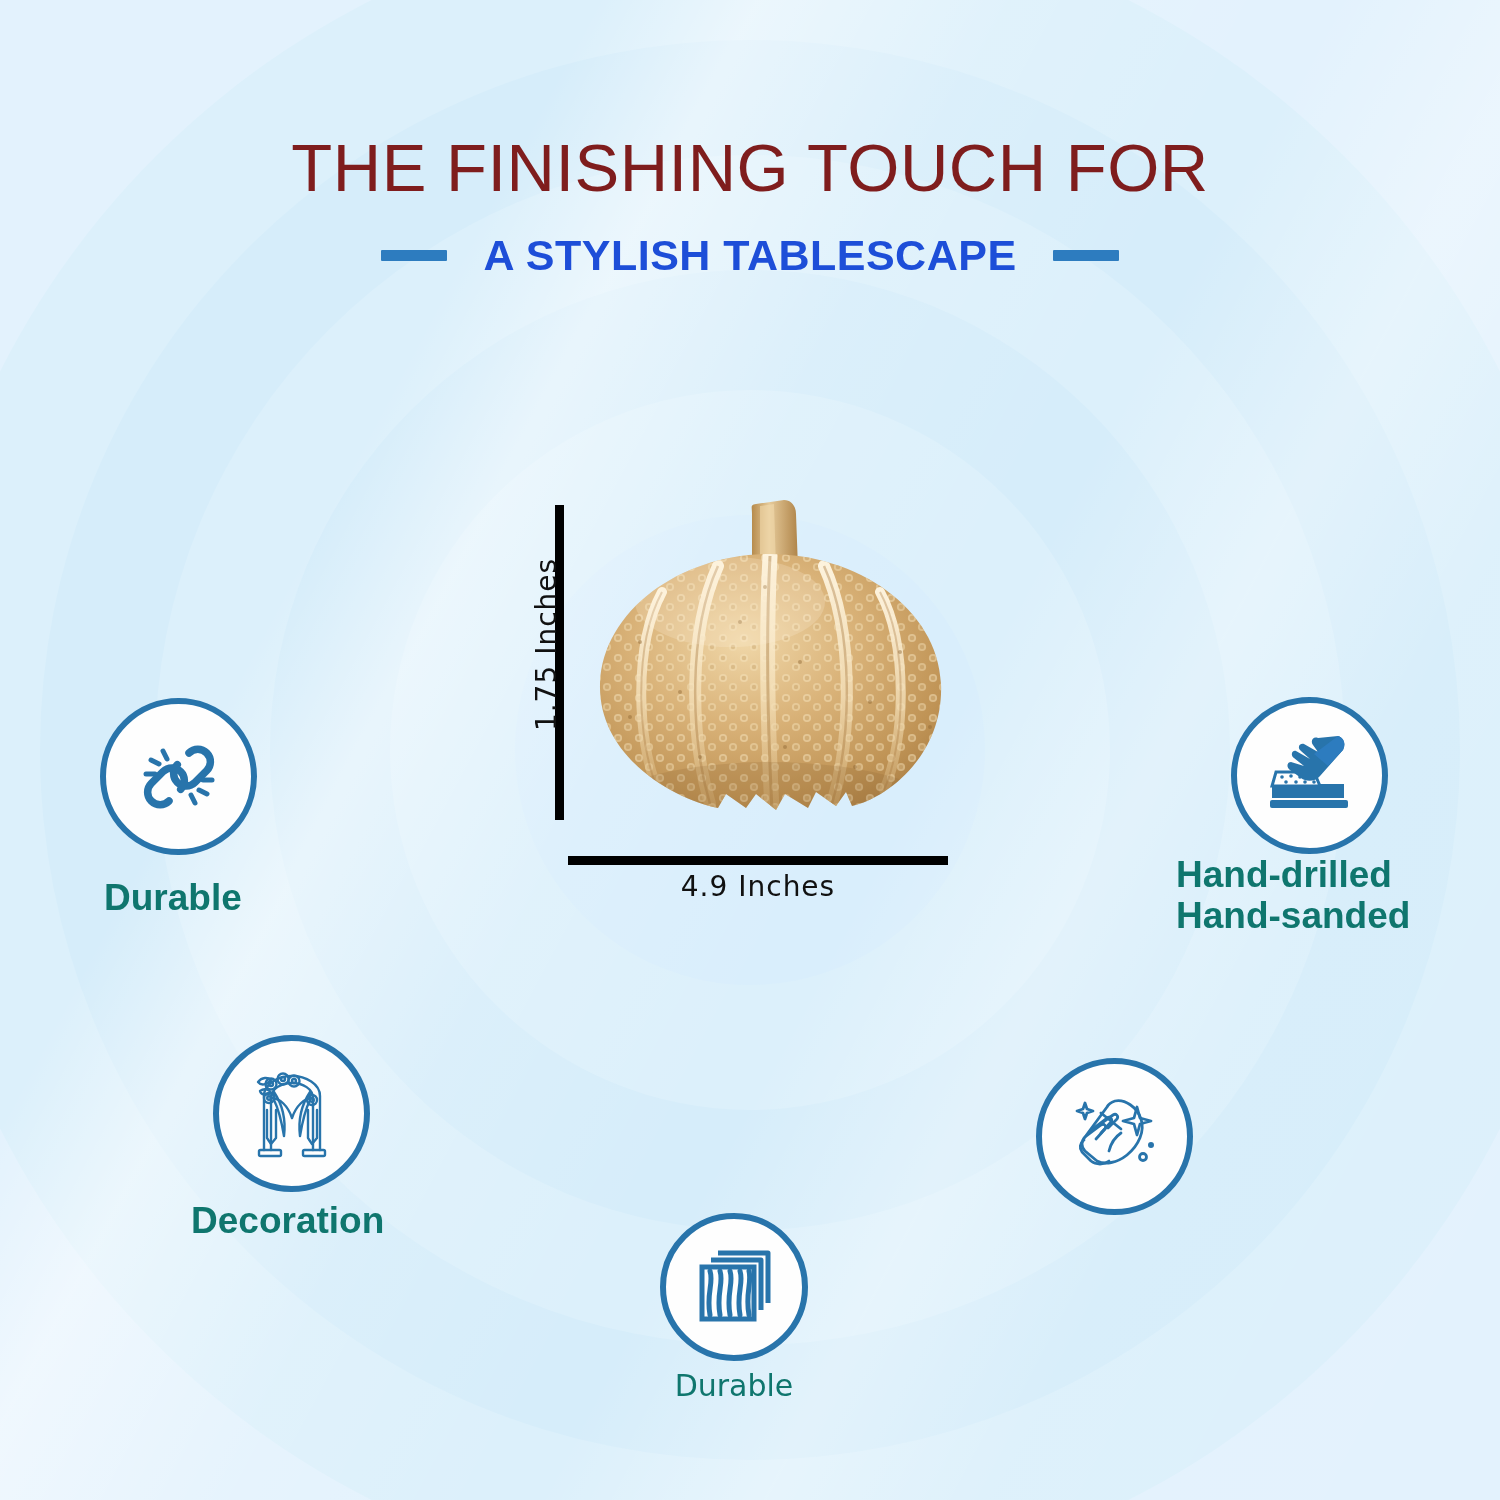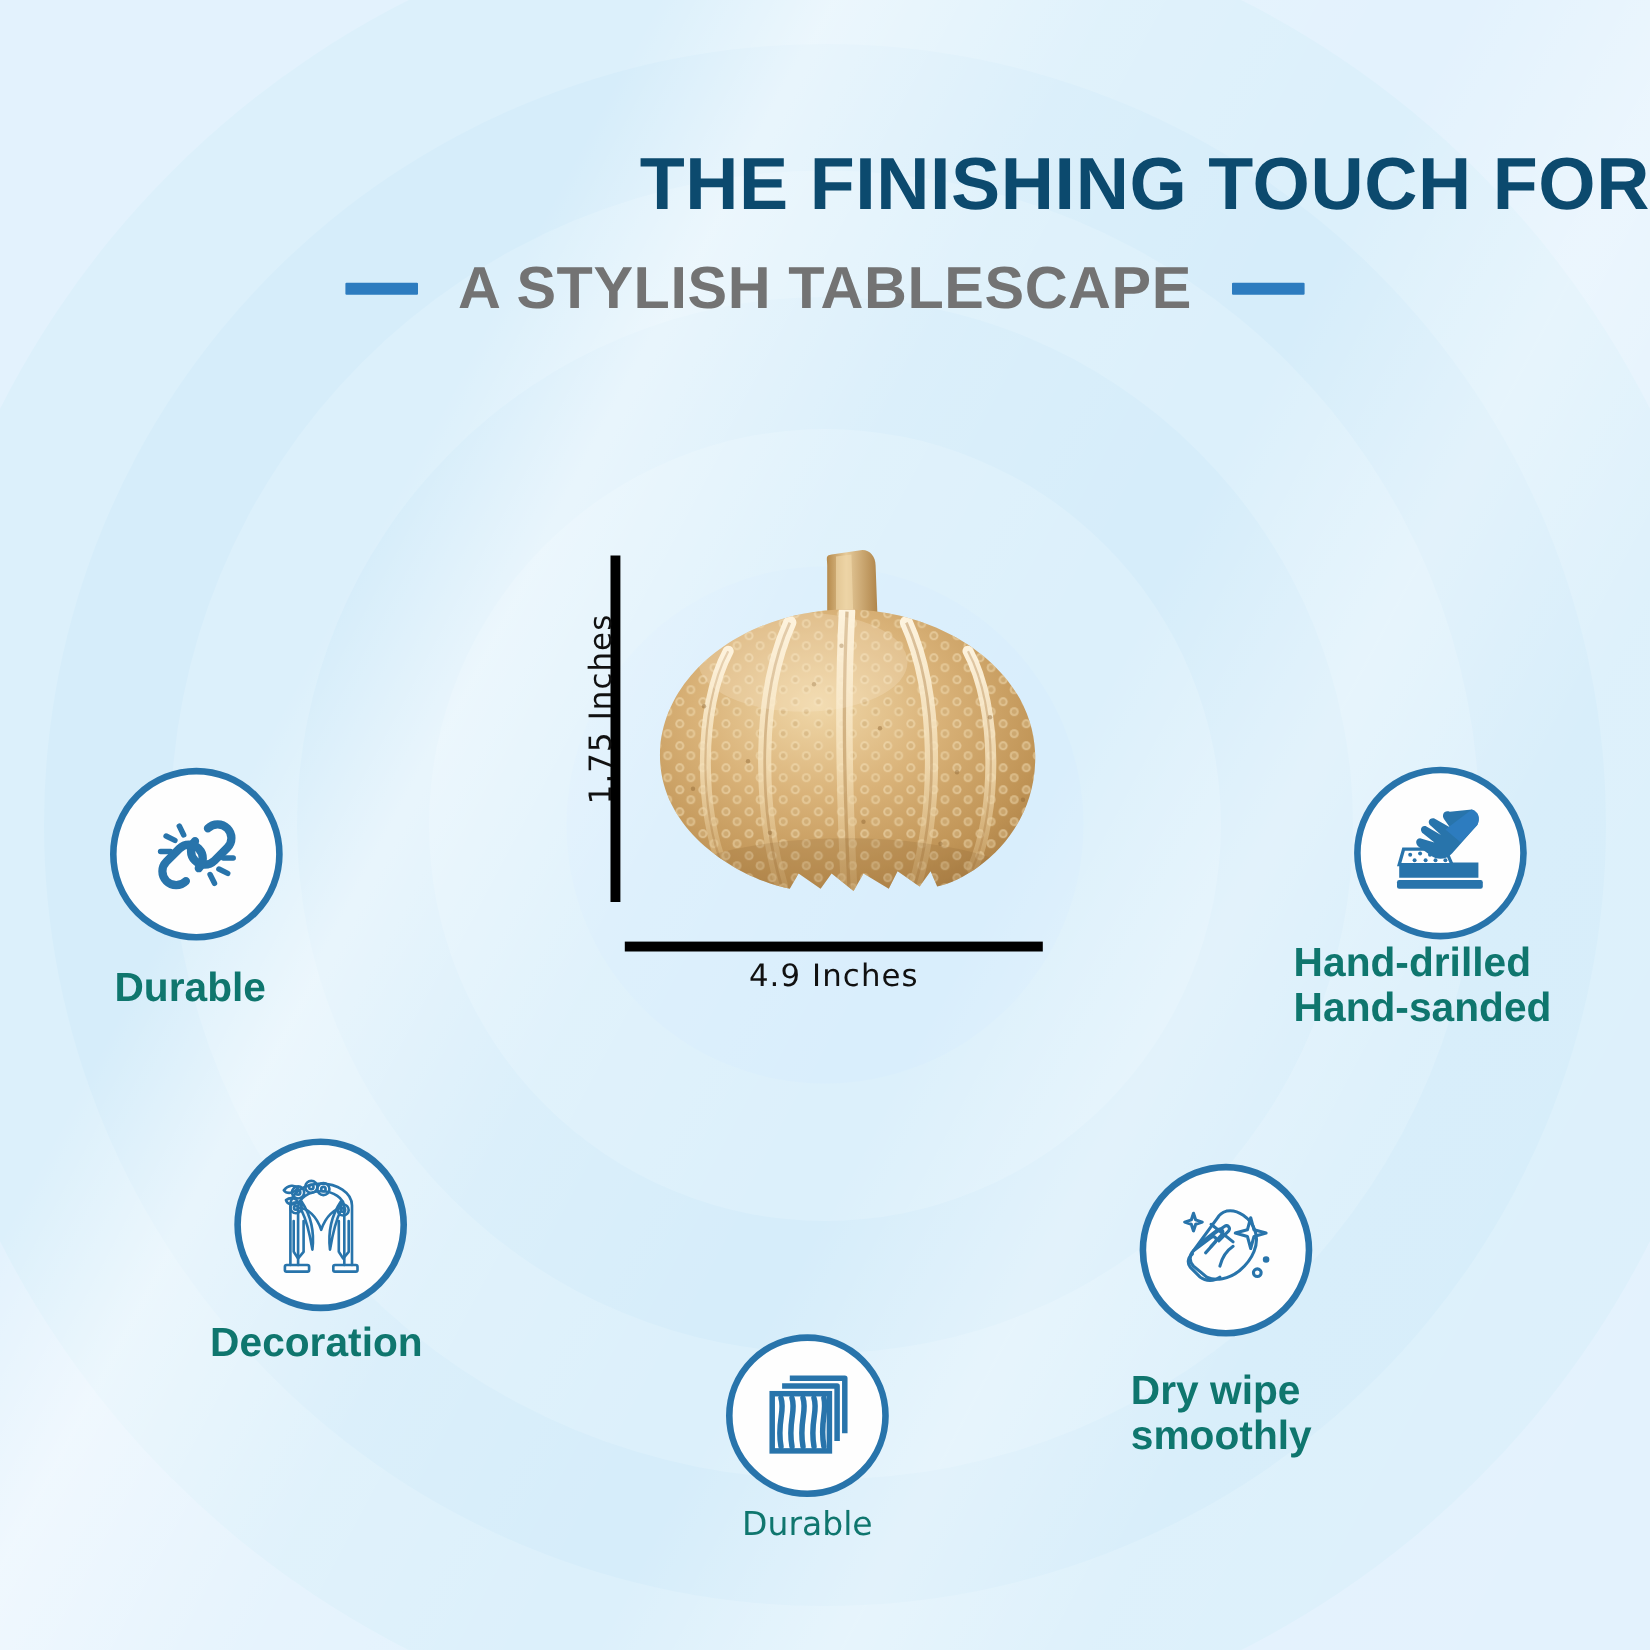--- a/index.html
+++ b/index.html
@@ -26,34 +26,34 @@
   .bg-sheen2{position:absolute;inset:0;
     background:linear-gradient(118deg,
       rgba(255,255,255,0.00) 58%,
       rgba(255,255,255,0.30) 68%,
       rgba(255,255,255,0.05) 78%,
       rgba(255,255,255,0.00) 100%);
   }
 
   
   .title{
-    position:absolute;left:0;right:0;top:129px;text-align:right;
+    position:absolute;left:0;right:0;top:129px;text-align:center;
     font-family:"Liberation Sans", sans-serif;
-    font-weight:bold;font-size:67px;letter-spacing:0.5px;
-    color:#0c4a6e;white-space:nowrap;
+    font-weight:normal;font-size:67px;letter-spacing:0.5px;
+    color:#7f1d1d;white-space:nowrap;
   }
   .subrow{
     position:absolute;left:0;right:0;top:231px;
     display:flex;align-items:center;justify-content:center;gap:36px;
   }
   .dash{width:66px;height:11px;background:#2d7cbf;border-radius:1px;}
   .subtitle{
     font-family:"Liberation Sans", sans-serif;
-    font-weight:bold;font-size:54px;letter-spacing:0.5px;
-    color:#737373;white-space:nowrap;
+    font-weight:bold;font-size:43px;letter-spacing:0.5px;
+    color:#1d4ed8;white-space:nowrap;
   }
 
   
   .prod{position:absolute;left:498px;top:478px;width:520px;height:430px;}
   .vline{position:absolute;left:57px;top:27px;width:9px;height:315px;background:#000;}
   .hline{position:absolute;left:70px;top:378px;width:380px;height:9px;background:#000;}
   .vlabel{
     position:absolute;left:-47px;top:150px;width:190px;
     transform:rotate(-90deg);transform-origin:center center;
     text-align:center;font-family:"DejaVu Sans", sans-serif;
@@ -338,17 +338,15 @@
 
           <path d="M74 22 L77 33 L88 36 L77 39 L74 50 L71 39 L60 36 L71 33 Z"></path>
 
           <path d="M22 18 L24 24 L30 26 L24 28 L22 34 L20 28 L14 26 L20 24 Z"></path>
 
           <circle cx="80" cy="72" r="3.5"></circle>
           <circle cx="88" cy="60" r="1.6" fill="#2874ab"></circle>
         </g>
       </svg>
     </div>
-    <div class="flabel">Dry wipe
-smoothly</div>
   </div>
 
 </div>
 
 </body></html>

